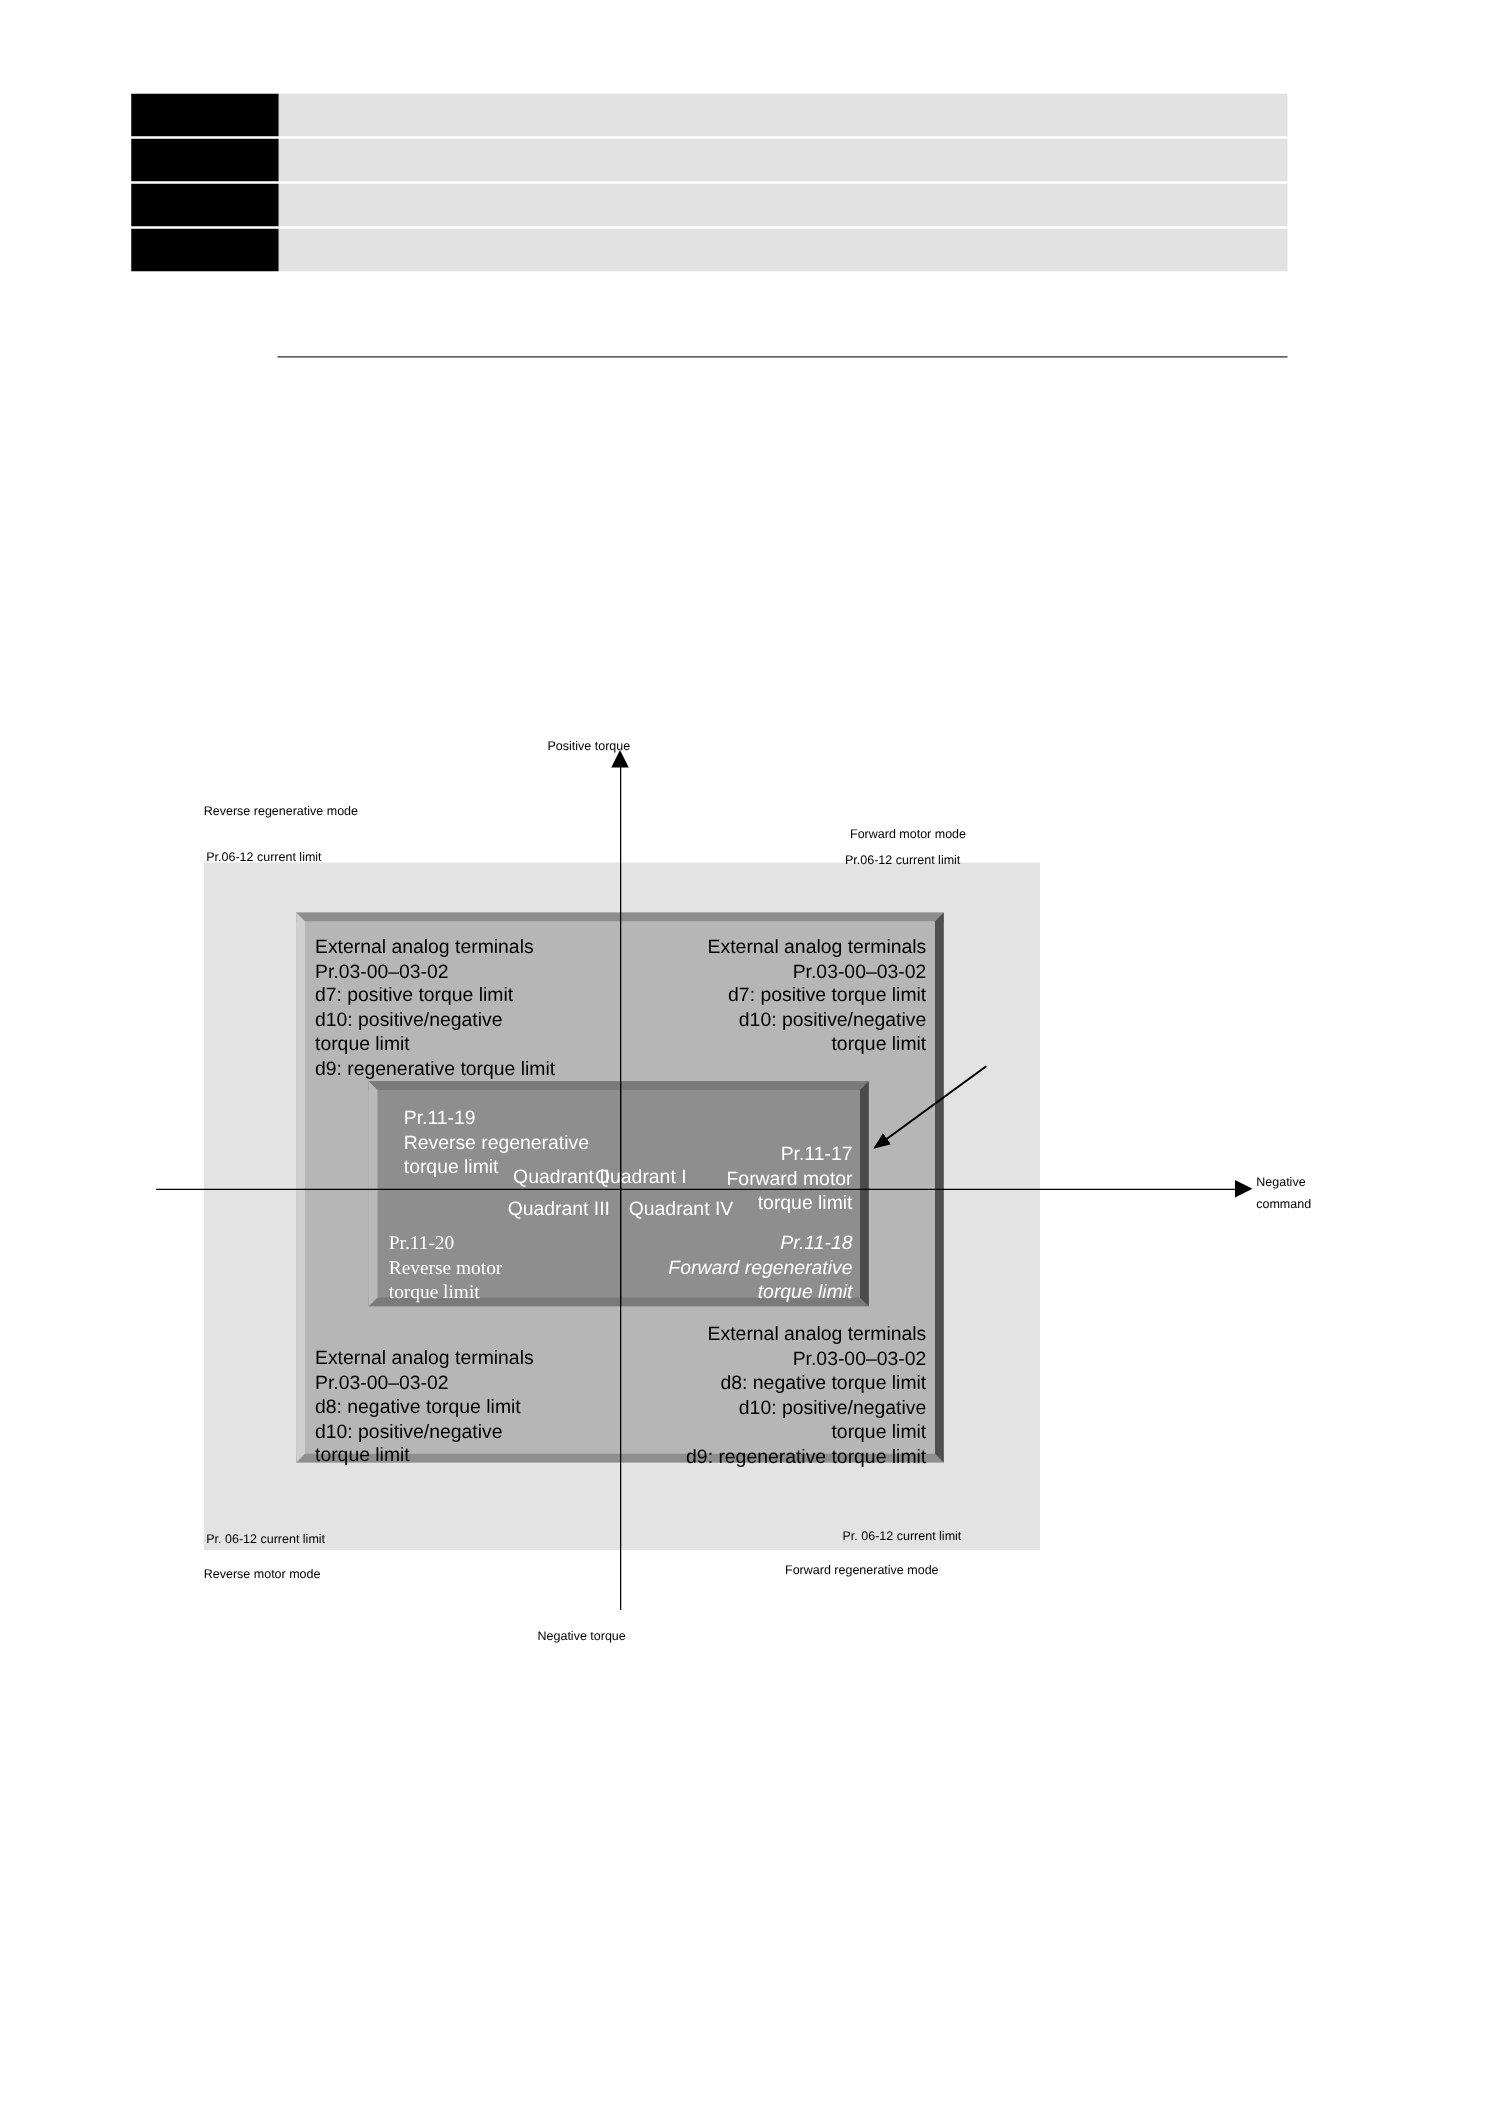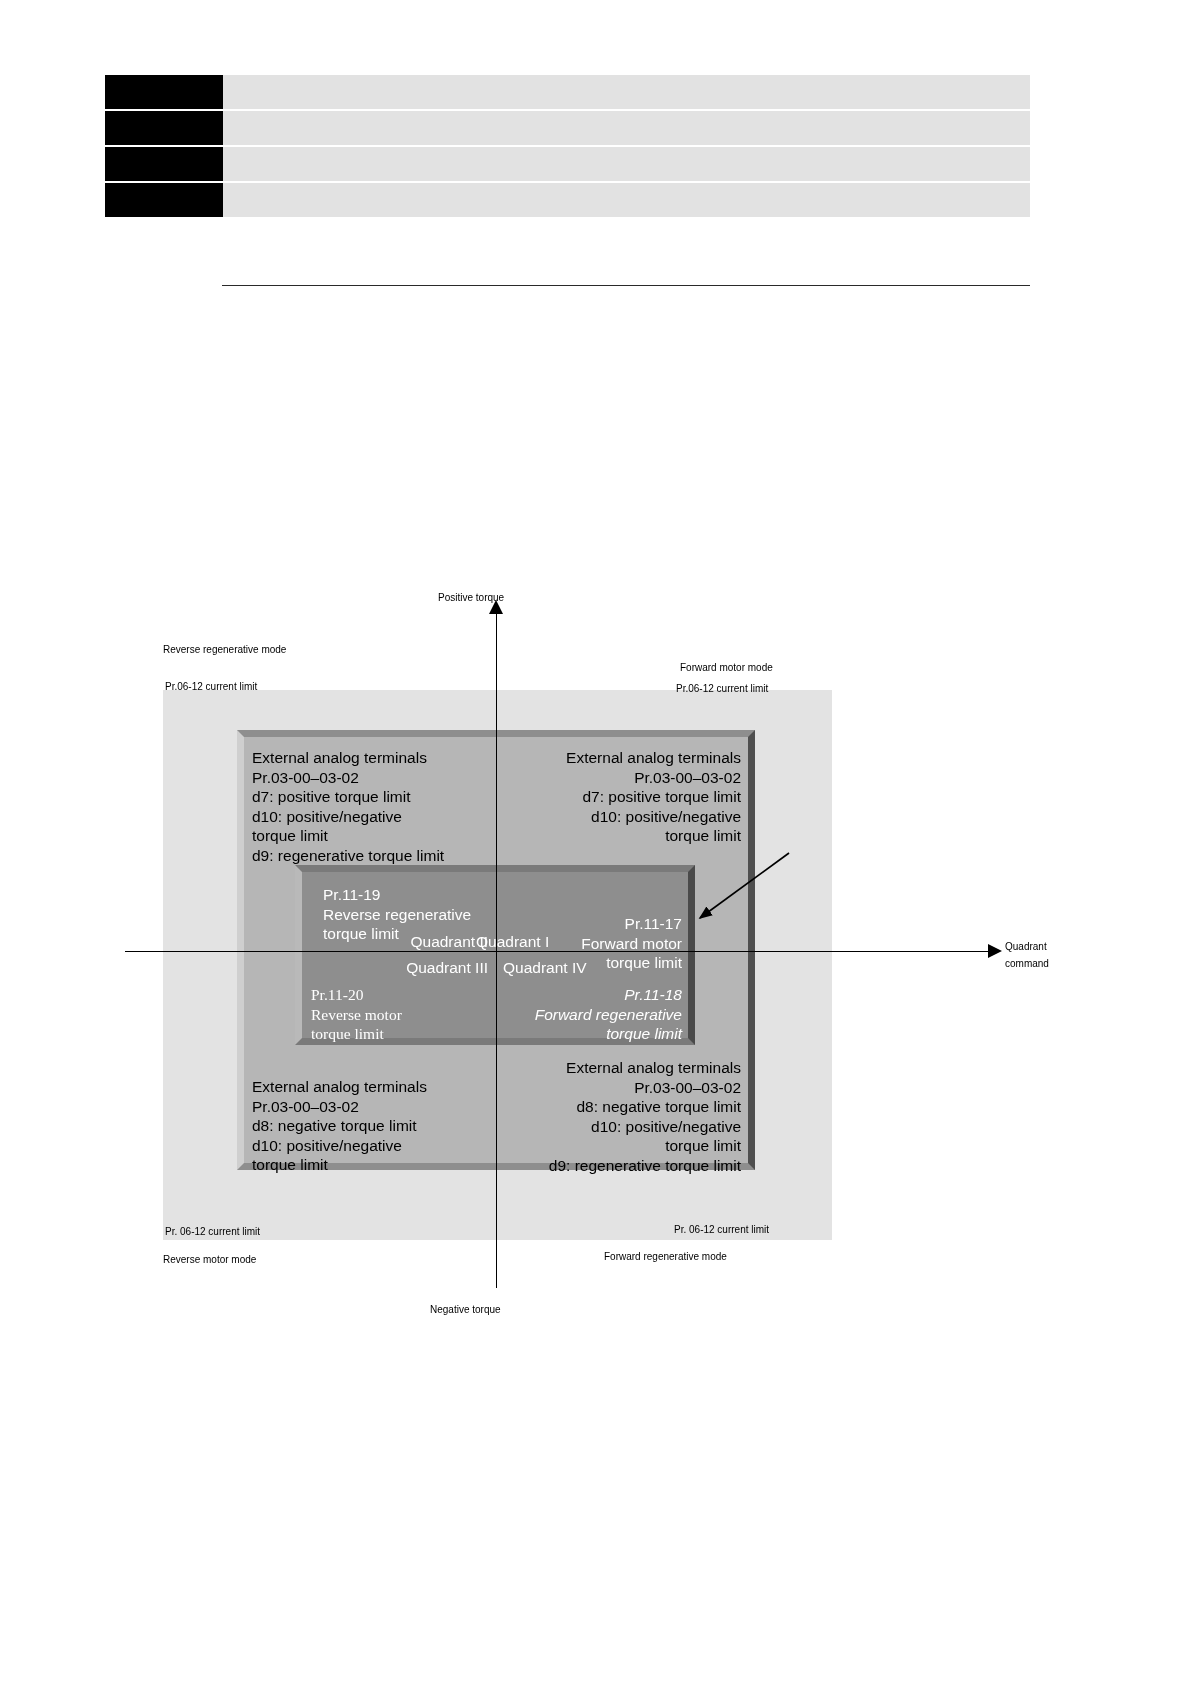--- a/index.html
+++ b/index.html
@@ -106,27 +106,27 @@
     <div class="inner-panel"></div>
     <div class="inner-vline"></div>
 
     <div class="v-arrow"></div>
     <div class="v-axis"></div>
     <div class="h-axis"></div>
     <div class="h-arrow"></div>
 
     <div class="lbl" style="left:438px;top:28px;">Positive torque</div>
     <div class="lbl" style="left:430px;top:740px;">Negative torque</div>
-    <div class="lbl" style="left:1005px;top:377px;">Quadrant</div>
+    <div class="lbl" style="left:1005px;top:377px;">Negative</div>
     <div class="lbl" style="left:1005px;top:394px;">command</div>
 
     <div class="lbl" style="left:163px;top:80px;">Reverse regenerative mode</div>
     <div class="lbl" style="left:680px;top:98px;">Forward motor mode</div>
     <div class="lbl" style="left:163px;top:690px;">Reverse motor mode</div>
-    <div class="lbl" style="left:604px;top:687px;">Forward regenerative mode</div>
+    <div class="lbl" style="left:628px;top:687px;">Forward regenerative mode</div>
 
     <div class="lbl" style="left:165px;top:117px;">Pr.06-12  current limit</div>
     <div class="lbl" style="left:676px;top:119px;">Pr.06-12  current limit</div>
     <div class="lbl" style="left:165px;top:662px;">Pr. 06-12 current limit</div>
     <div class="lbl" style="left:674px;top:660px;">Pr. 06-12 current limit</div>
 
     <div class="blk" style="left:252px;top:188px;width:240px;">
       <div>External analog terminals</div>
       <div>Pr.03-00‒03-02</div>
       <div>d7: positive torque limit</div>

